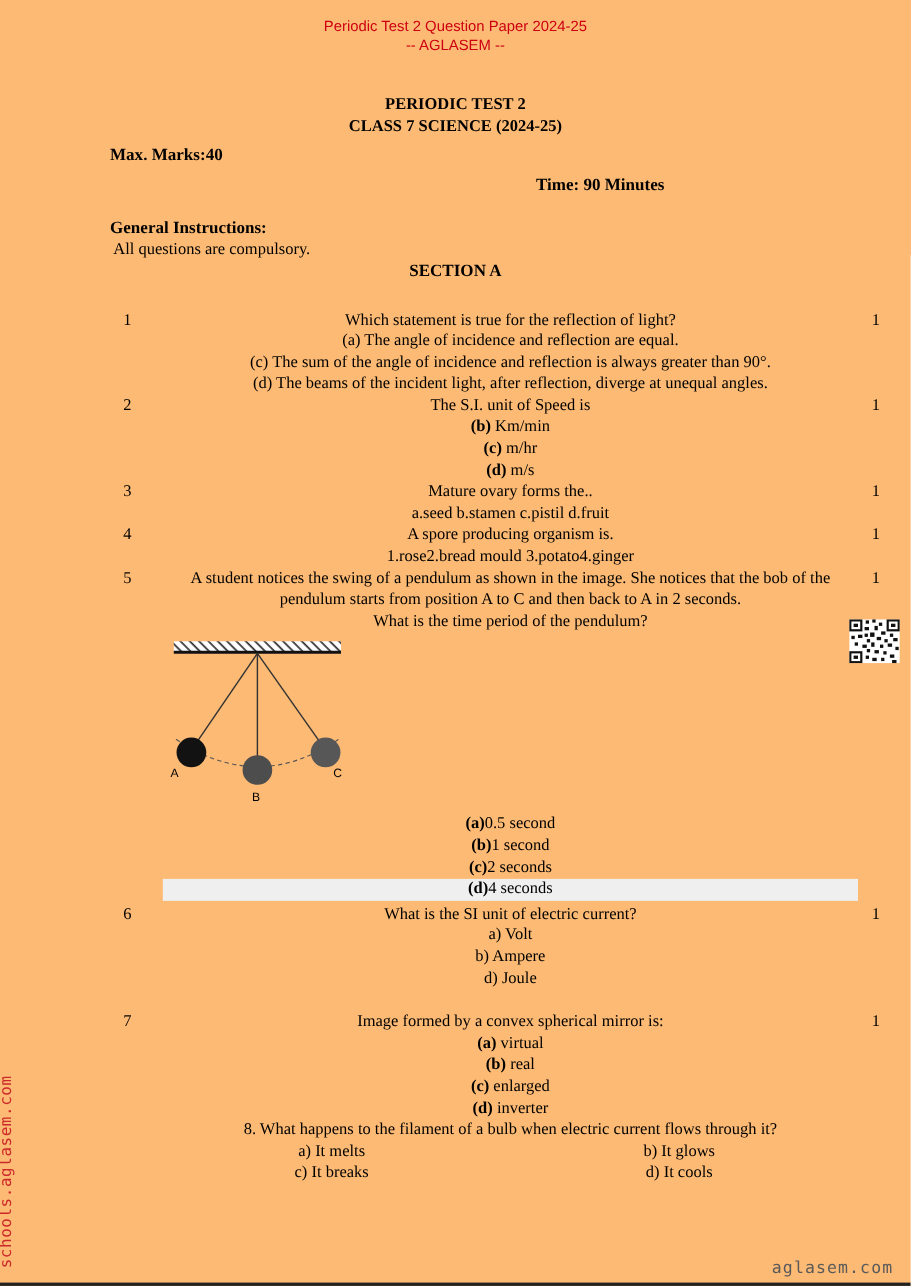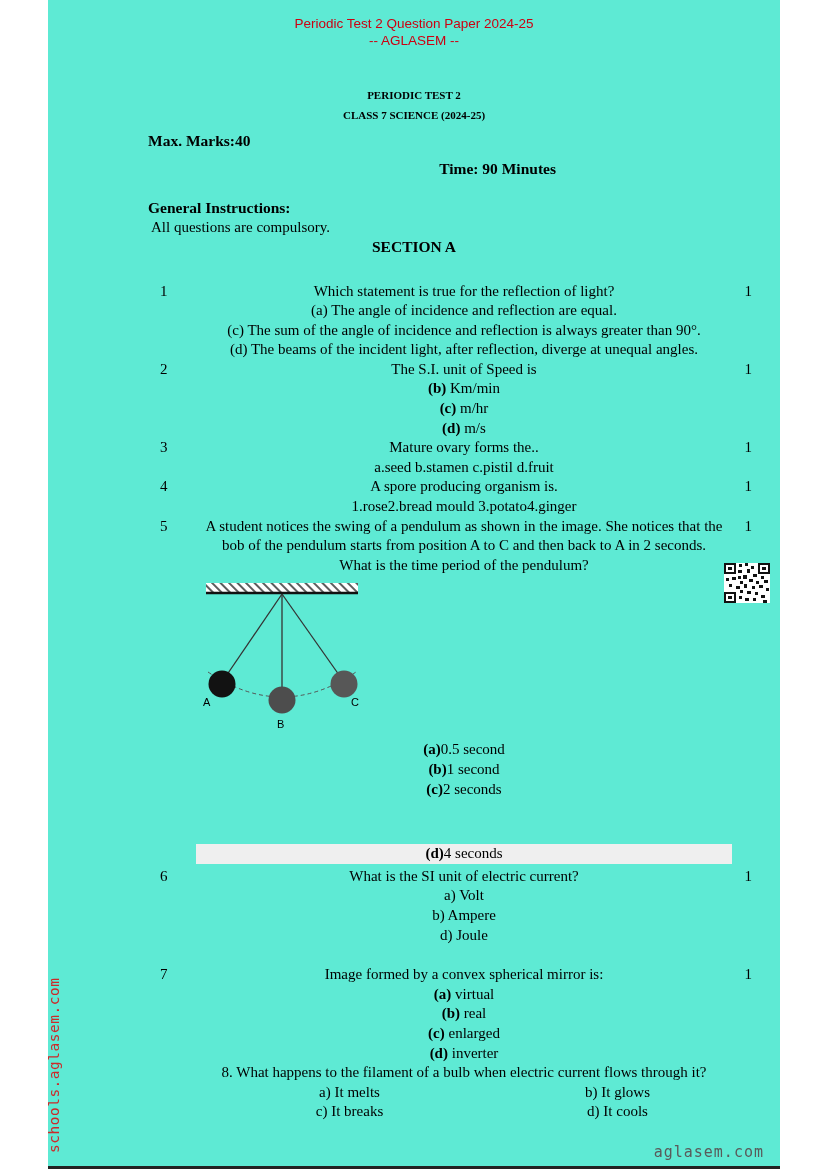--- a/index.html
+++ b/index.html
@@ -1,47 +1,47 @@
 <!DOCTYPE html>
 <html><head>
 <meta charset="utf-8">
 <style>
   * { margin:0; padding:0; box-sizing:border-box; }
   html,body { background:#ffffff; }
   .page {
-    position:relative; width:732px; height:1169px; margin:0 auto;
-    background:#5eead4; overflow:hidden;
+    position:relative; width:828px; height:1169px; margin:0 auto;
+    background:#fdba74; overflow:hidden;
     font-family:"Liberation Serif", serif; font-size:15px; color:#000;
   }
   .top-header {
     padding-top:15px; text-align:center;
     font-family:"Liberation Sans", sans-serif; font-size:13.5px; line-height:17px;
     color:#cc0011;
   }
   .top-header .link { cursor:pointer; }
-  .doc-title { margin-top:37px; text-align:center; font-weight:bold; font-size:11px; line-height:19.5px; }
+  .doc-title { margin-top:37px; text-align:center; font-weight:bold; font-size:15px; line-height:19.5px; }
   .marks-row {
     display:flex; justify-content:space-between;
     margin:7px 100px 0 100px; font-weight:bold; font-size:15.5px;
   }
   .marks-row .time { margin-right:124px;margin-top:28px; }
   .gen-ins { margin:20px 100px 0 100px; line-height:19.5px; }
   .gen-ins .head { font-weight:bold; font-size:15.5px; }
   .gen-ins .body { padding-left:3px; }
   .section-head {
     text-align:center; font-weight:bold; font-size:15.5px; line-height:19.5px;
     margin:0 28px 0 100px;
   }
   .questions { margin:25px 28px 0 100px; }
   .q { display:flex; line-height:19.6px; }
   .qnum { width:48px; padding-left:12px; flex:none; }
   .qbody { flex:1; min-width:0;text-align:center; }
   .qmarks { width:20px; text-align:right; flex:none; }
   .opt b { font-weight:bold; }
-  .opt.hl { background:#efefef;margin-top:45px; }
+  .opt.hl { background:#efefef; }
   .q-gap-sm { margin-top:3px; }
   .q-gap-lg { margin-top:20px; }
   .pend { margin:5px 0 8px 0; display:block; }
   .pend text { font-family:"Liberation Sans", sans-serif; font-size:11px; fill:#000; }
   .opts2col { display:grid; grid-template-columns:307px auto; }
   .qr { position:absolute; top:563px; right:10px; }
   .watermark {
     position:absolute; left:14px; bottom:16px;
     transform:rotate(-90deg); transform-origin:0 100%;
     font-family:"DejaVu Sans Mono", monospace; font-size:14.5px; letter-spacing:0.5px;

